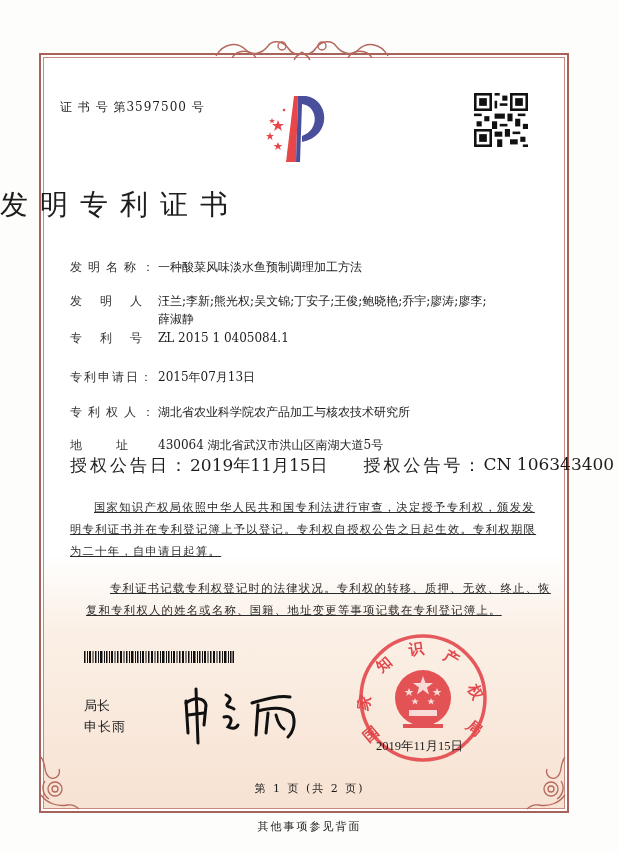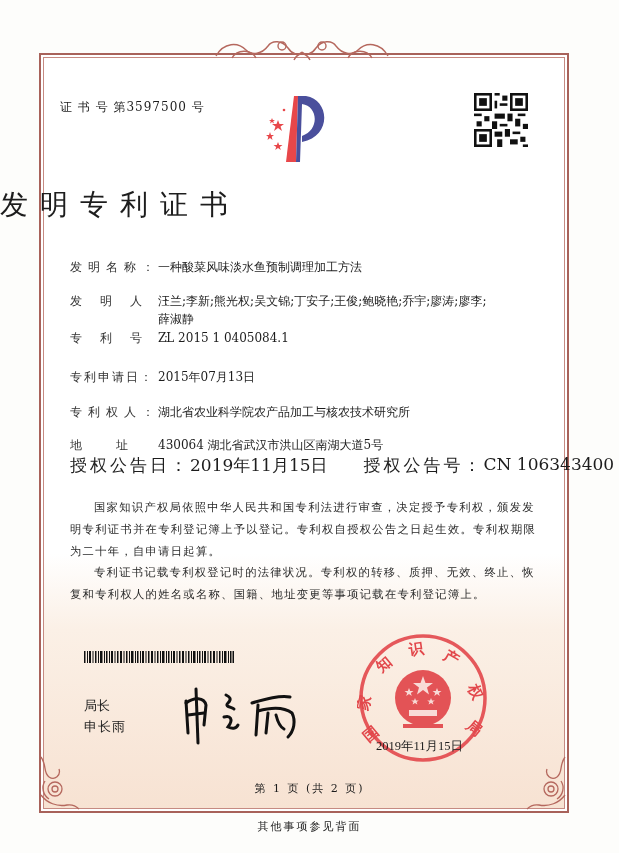--- a/index.html
+++ b/index.html
@@ -50,21 +50,21 @@
   .f-addr { top:436px; }
   .f-addr .label { width:88px; letter-spacing:34px; }
   .grant-row {
     position:absolute; top:454px; left:70px; font-size:17px; display:flex; white-space:nowrap;
   }
   .grant-row .pair { display:flex; }
   .grant-row .pair + .pair { margin-left:36px; }
   .grant-row .label { letter-spacing:3px; }
   .para {
     position:absolute; left:70px; width:470px; font-size:11.3px; line-height:22px;
-    text-indent:24px; letter-spacing:1.3px; color:#2a2a2a;
+    text-indent:24px; letter-spacing:1.3px; color:#2a2a2a;text-decoration:underline;
   }
   .p1 { top:497px; }
   .p2 { top:562px; }
   .barcode { position:absolute; left:84px; top:651px; width:150px; height:12px; }
   .director-title { position:absolute; left:84px; top:697px; font-size:13px; font-family:"DejaVu Sans","Liberation Sans",sans-serif;text-align:right; }
   .director-name { position:absolute; left:84px; top:718px; font-size:13px; font-family:"DejaVu Sans","Liberation Sans",sans-serif; letter-spacing:1px; }
   .signature { position:absolute; left:180px; top:685px; width:130px; height:60px; }
   .seal { position:absolute; left:357px; top:632px; width:132px; height:132px; }
   .seal-date {
     position:absolute; left:376px; top:738px; font-size:12.5px; color:#1d1d1d;
@@ -203,21 +203,21 @@
     <span class="label">授权公告日：</span>
     <span class="value">2019年11月15日</span>
   </div>
   <div class="pair">
     <span class="label">授权公告号：</span>
     <span class="value">CN 106343400 B</span>
   </div>
 </div>
 
 <p class="para p1" style="margin:0">国家知识产权局依照中华人民共和国专利法进行审查，决定授予专利权，颁发发明专利证书并在专利登记簿上予以登记。专利权自授权公告之日起生效。专利权期限为二十年，自申请日起算。</p>
-<p class="para p2" style="margin:0">专利证书记载专利权登记时的法律状况。专利权的转移、质押、无效、终止、恢复和专利权人的姓名或名称、国籍、地址变更等事项记载在专利登记簿上。</p>
+<p class="para p2" style="margin:16px">专利证书记载专利权登记时的法律状况。专利权的转移、质押、无效、终止、恢复和专利权人的姓名或名称、国籍、地址变更等事项记载在专利登记簿上。</p>
 
 <svg class="barcode" viewBox="0 0 150 12" preserveAspectRatio="none">
   <g fill="#111">
     <rect x="0" width="1.5" height="12"></rect>
       <rect x="3" width="1" height="12"></rect>
       <rect x="5" width="2" height="12"></rect>
       <rect x="8.5" width="1" height="12"></rect>
     <rect x="11" width="1.5" height="12"></rect>
       <rect x="14" width="1" height="12"></rect>
       <rect x="16" width="2.5" height="12"></rect>

